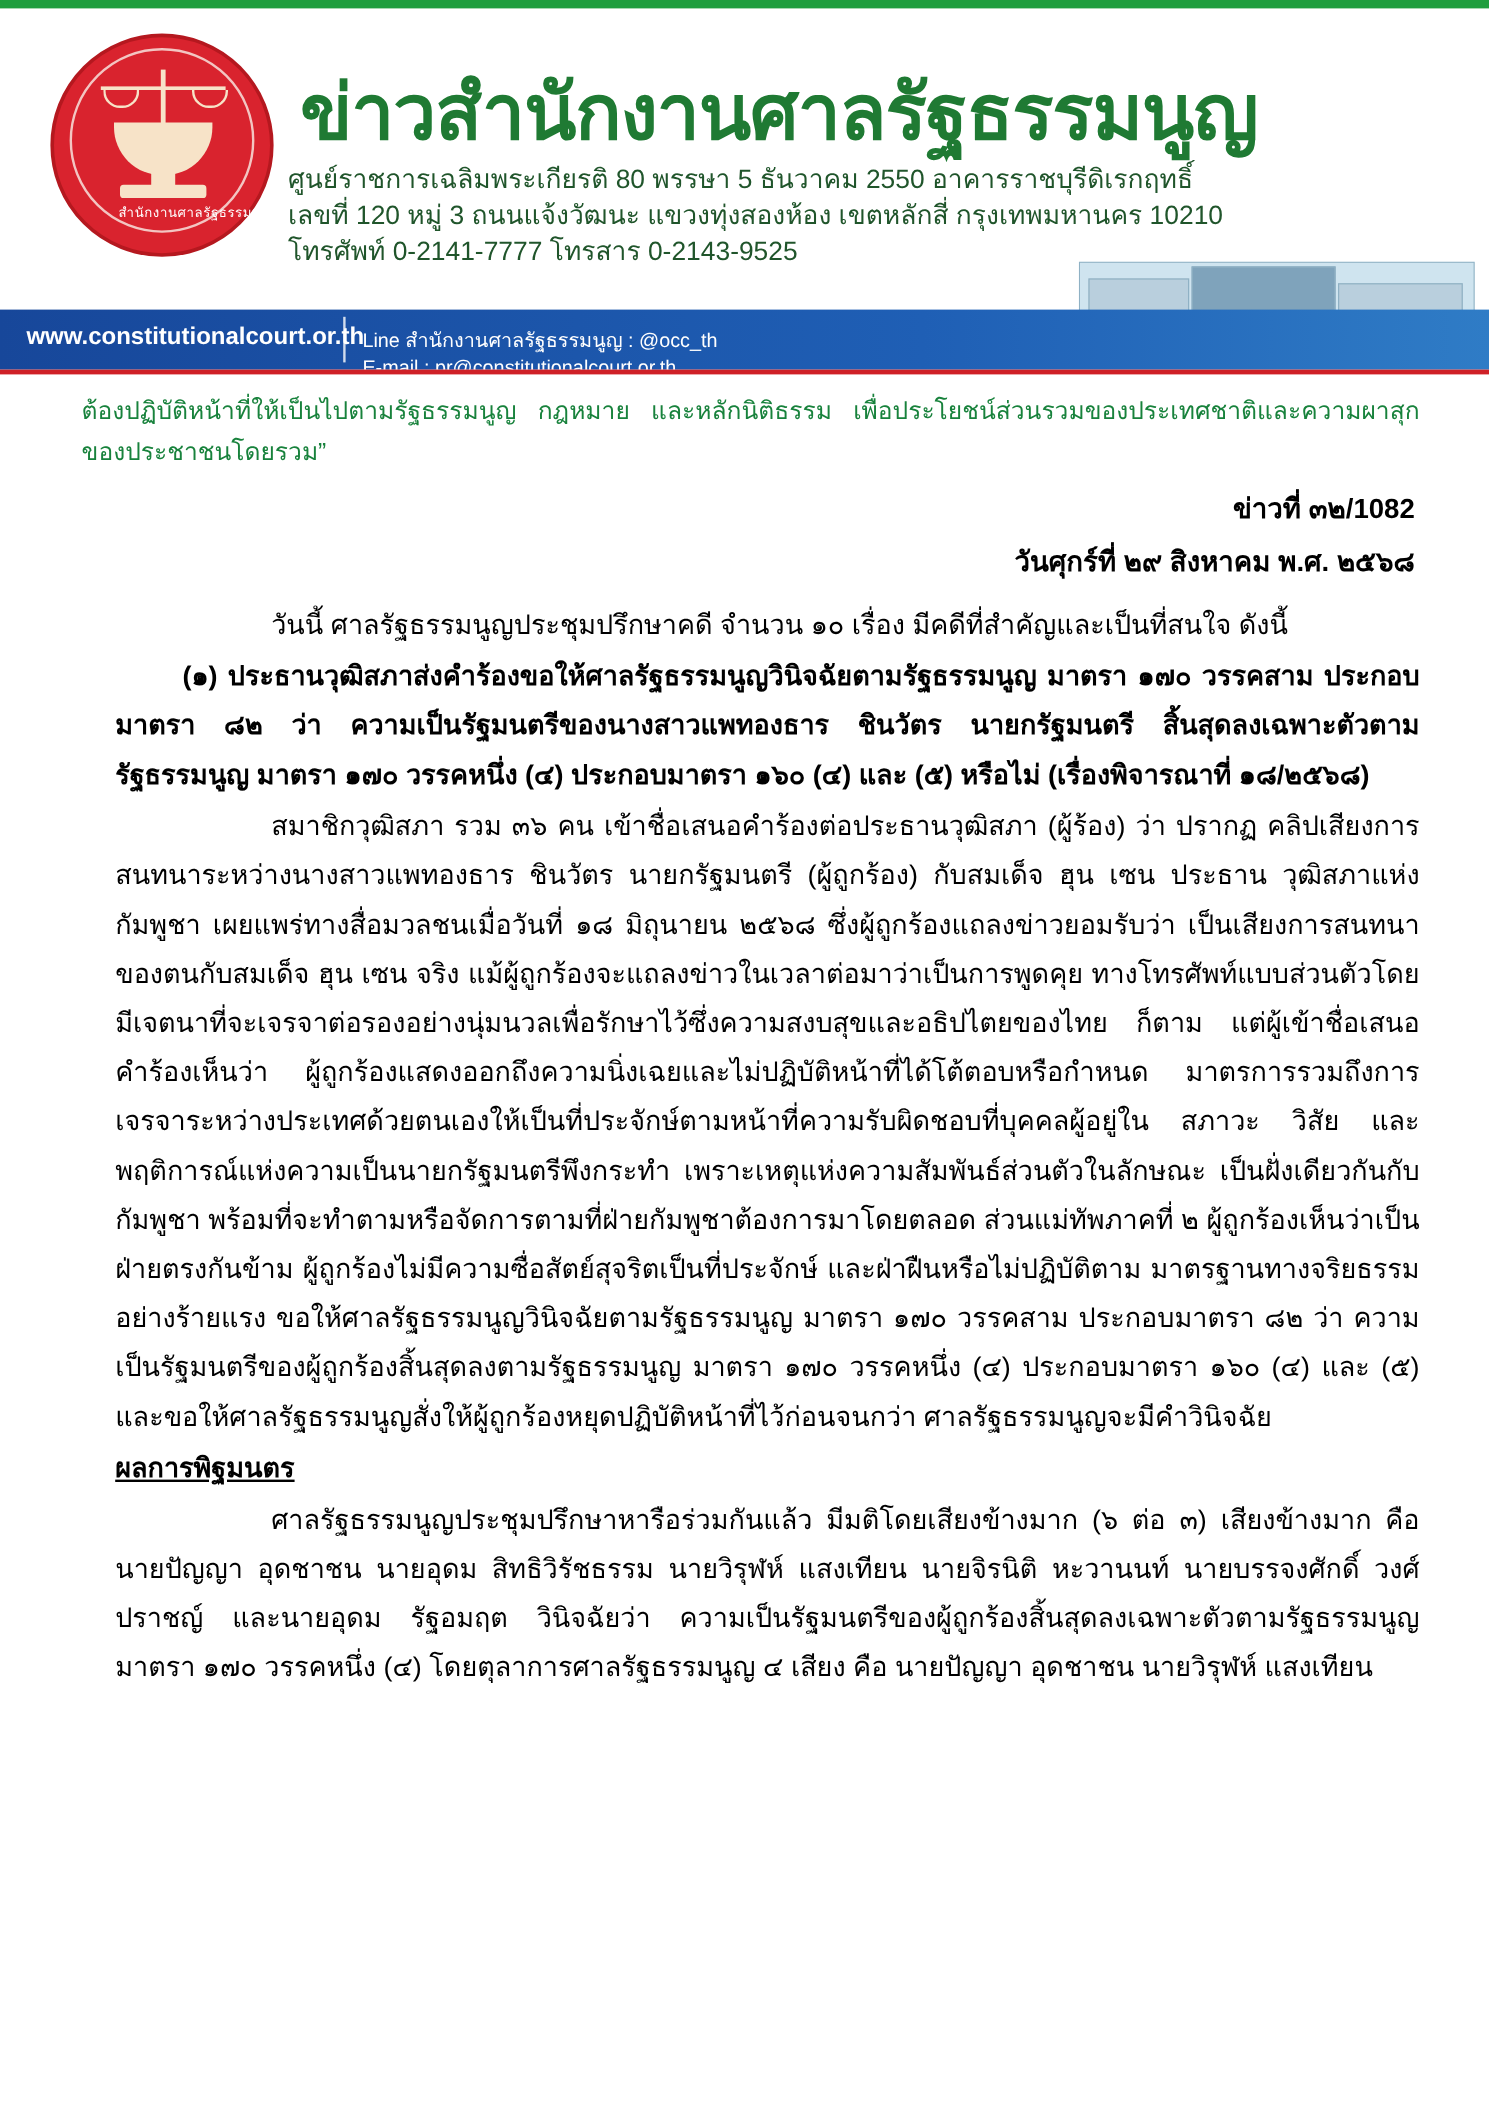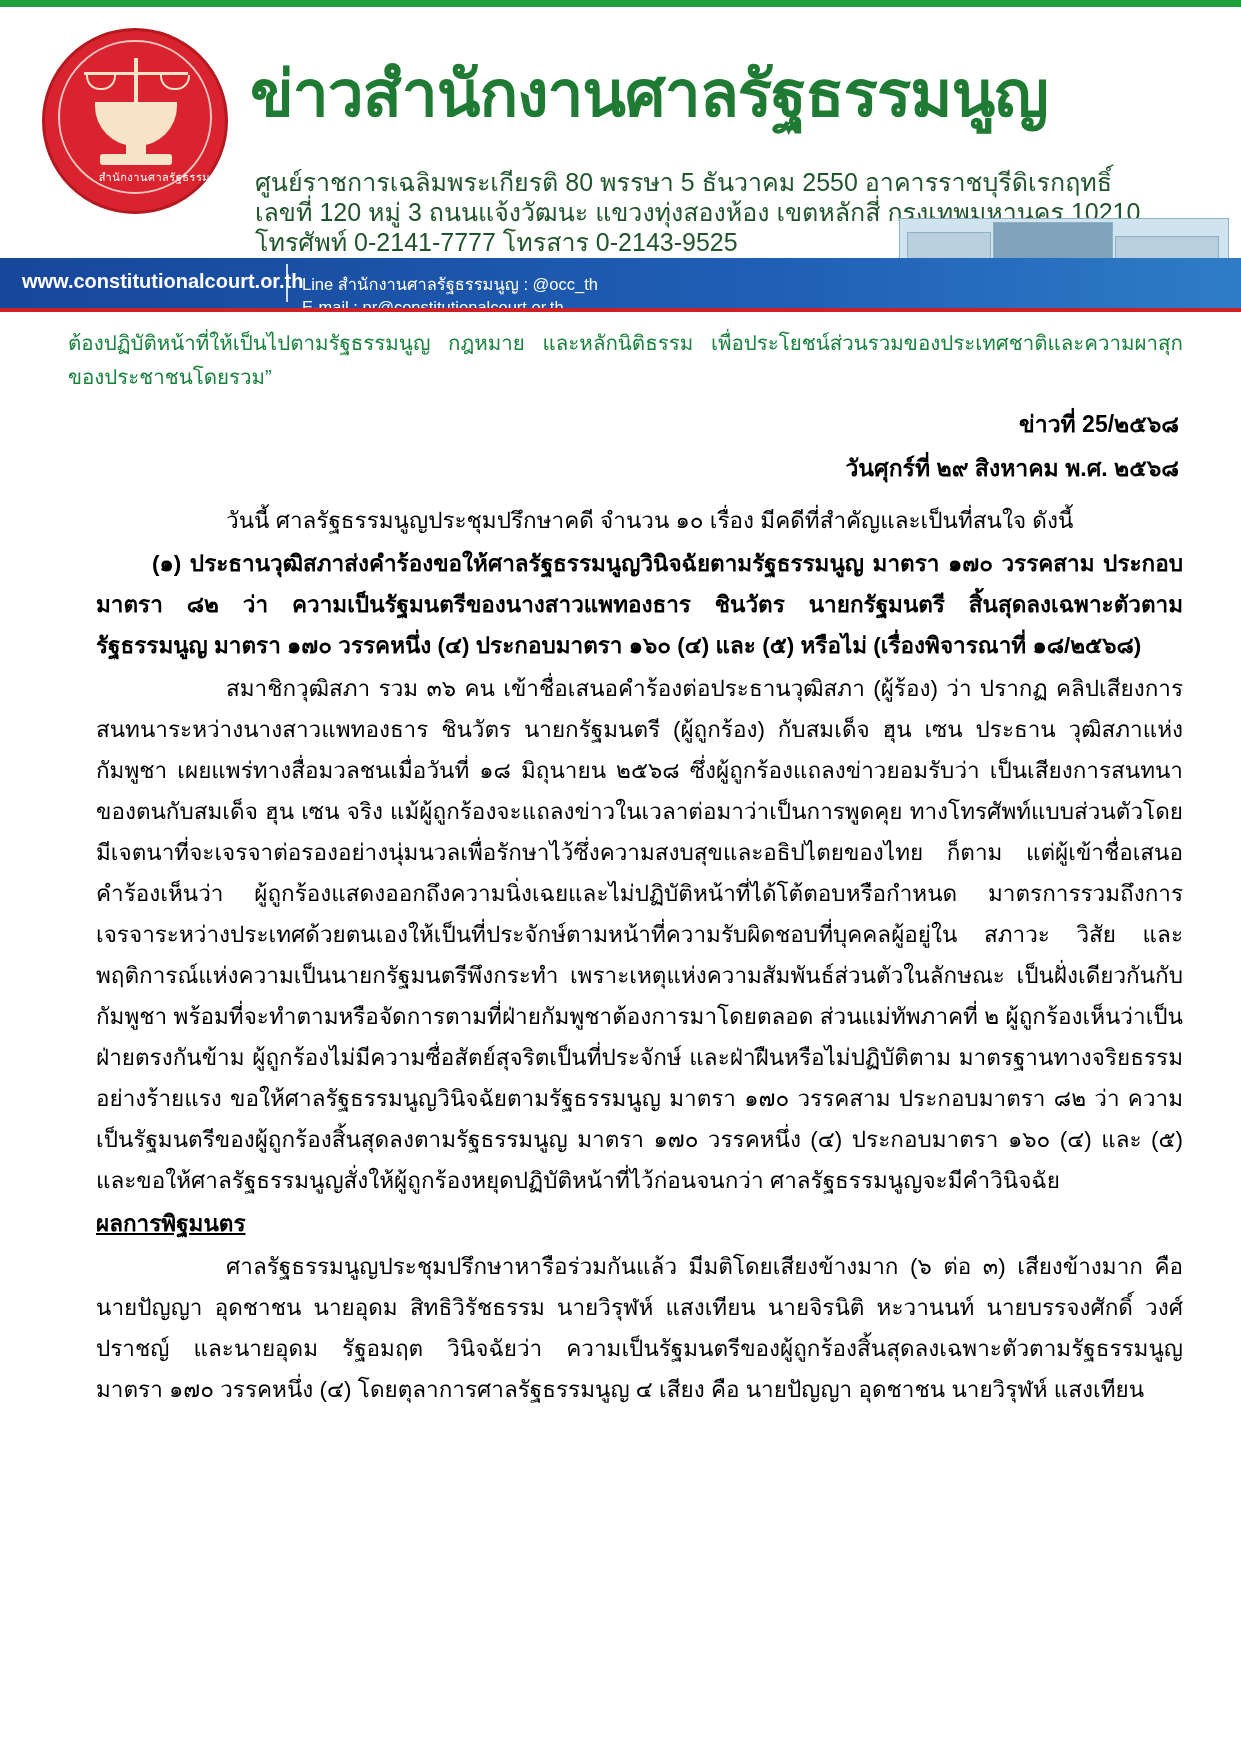--- a/index.html
+++ b/index.html
@@ -132,26 +132,25 @@
     left: 250px;
     top: 42px;
     font-size: 64px;
     font-weight: bold;
     color: #1f7a33;
     letter-spacing: -1px;
     white-space: nowrap;
   }
   .masthead-lines {
     position: absolute;
-    left: 255px;
+    left: 240px;
     top: 135px;
     color: #20552b;
-    font-size: 25px;
+    font-size: 22px;
     line-height: 30px;
-    margin-top: 32px;
   }
   .masthead-lines div { white-space: nowrap; }
 
   .building {
     position: absolute;
     right: 12px;
     top: 218px;
     width: 330px;
     height: 78px;
     overflow: hidden;
@@ -316,21 +315,21 @@
       <div>E-mail : pr@constitutionalcourt.or.th</div>
     </div>
     <div class="red-rule"></div>
   </div>
 
   <div class="motto">
     <div>ต้องปฏิบัติหน้าที่ให้เป็นไปตามรัฐธรรมนูญ กฎหมาย และหลักนิติธรรม เพื่อประโยชน์ส่วนรวมของประเทศชาติและความผาสุกของประชาชนโดยรวม”</div>
   </div>
 
   <div class="meta">
-    <div>ข่าวที่ 25/๒๕๖๘</div>
+    <div>ข่าวที่ ๓๒/1082</div>
     <div>วันศุกร์ที่ ๒๙ สิงหาคม พ.ศ. ๒๕๖๘</div>
   </div>
 
   <div class="body">
     <p class="indent">วันนี้ ศาลรัฐธรรมนูญประชุมปรึกษาคดี จำนวน ๑๐ เรื่อง มีคดีที่สำคัญและเป็นที่สนใจ ดังนี้</p>
     <div class="para-gap"></div>
     <p class="bold indent-sm">(๑)  ประธานวุฒิสภาส่งคำร้องขอให้ศาลรัฐธรรมนูญวินิจฉัยตามรัฐธรรมนูญ  มาตรา  ๑๗๐ วรรคสาม  ประกอบมาตรา  ๘๒  ว่า  ความเป็นรัฐมนตรีของนางสาวแพทองธาร  ชินวัตร  นายกรัฐมนตรี สิ้นสุดลงเฉพาะตัวตามรัฐธรรมนูญ  มาตรา  ๑๗๐  วรรคหนึ่ง  (๔)  ประกอบมาตรา  ๑๖๐  (๔)  และ  (๕) หรือไม่ (เรื่องพิจารณาที่ ๑๘/๒๕๖๘)</p>
     <div class="para-gap"></div>
     <p class="indent">สมาชิกวุฒิสภา  รวม  ๓๖  คน  เข้าชื่อเสนอคำร้องต่อประธานวุฒิสภา  (ผู้ร้อง)  ว่า  ปรากฏ คลิปเสียงการสนทนาระหว่างนางสาวแพทองธาร  ชินวัตร  นายกรัฐมนตรี  (ผู้ถูกร้อง)  กับสมเด็จ  ฮุน  เซน  ประธาน วุฒิสภาแห่งกัมพูชา  เผยแพร่ทางสื่อมวลชนเมื่อวันที่  ๑๘  มิถุนายน  ๒๕๖๘  ซึ่งผู้ถูกร้องแถลงข่าวยอมรับว่า เป็นเสียงการสนทนาของตนกับสมเด็จ  ฮุน  เซน  จริง  แม้ผู้ถูกร้องจะแถลงข่าวในเวลาต่อมาว่าเป็นการพูดคุย ทางโทรศัพท์แบบส่วนตัวโดยมีเจตนาที่จะเจรจาต่อรองอย่างนุ่มนวลเพื่อรักษาไว้ซึ่งความสงบสุขและอธิปไตยของไทย ก็ตาม  แต่ผู้เข้าชื่อเสนอคำร้องเห็นว่า  ผู้ถูกร้องแสดงออกถึงความนิ่งเฉยและไม่ปฏิบัติหน้าที่ได้โต้ตอบหรือกำหนด มาตรการรวมถึงการเจรจาระหว่างประเทศด้วยตนเองให้เป็นที่ประจักษ์ตามหน้าที่ความรับผิดชอบที่บุคคลผู้อยู่ใน สภาวะ  วิสัย  และพฤติการณ์แห่งความเป็นนายกรัฐมนตรีพึงกระทำ  เพราะเหตุแห่งความสัมพันธ์ส่วนตัวในลักษณะ เป็นฝั่งเดียวกันกับกัมพูชา  พร้อมที่จะทำตามหรือจัดการตามที่ฝ่ายกัมพูชาต้องการมาโดยตลอด  ส่วนแม่ทัพภาคที่  ๒ ผู้ถูกร้องเห็นว่าเป็นฝ่ายตรงกันข้าม  ผู้ถูกร้องไม่มีความซื่อสัตย์สุจริตเป็นที่ประจักษ์  และฝ่าฝืนหรือไม่ปฏิบัติตาม มาตรฐานทางจริยธรรมอย่างร้ายแรง  ขอให้ศาลรัฐธรรมนูญวินิจฉัยตามรัฐธรรมนูญ  มาตรา  ๑๗๐  วรรคสาม ประกอบมาตรา  ๘๒  ว่า  ความเป็นรัฐมนตรีของผู้ถูกร้องสิ้นสุดลงตามรัฐธรรมนูญ  มาตรา  ๑๗๐  วรรคหนึ่ง  (๔) ประกอบมาตรา  ๑๖๐  (๔)  และ  (๕)  และขอให้ศาลรัฐธรรมนูญสั่งให้ผู้ถูกร้องหยุดปฏิบัติหน้าที่ไว้ก่อนจนกว่า ศาลรัฐธรรมนูญจะมีคำวินิจฉัย</p>
     <div class="para-gap"></div>

